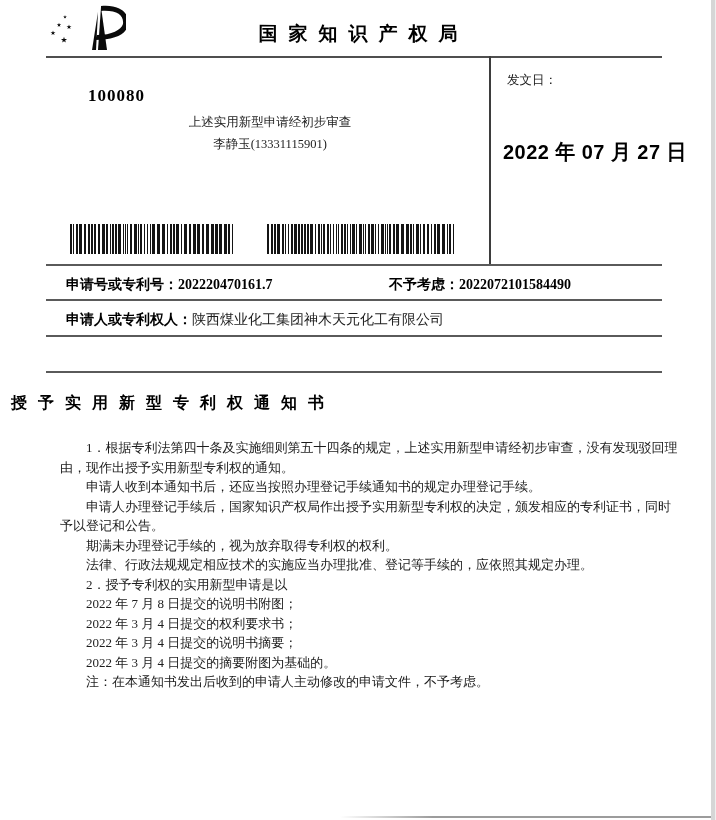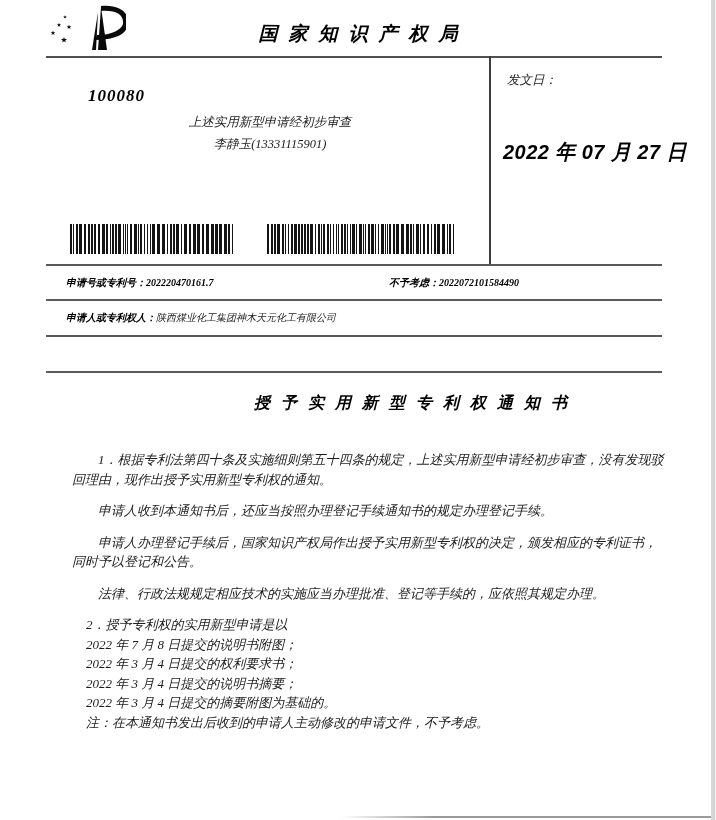--- a/index.html
+++ b/index.html
@@ -1,20 +1,19 @@
 <!DOCTYPE html>
 <html><head>
 <meta charset="utf-8">
 <style>
   html,body{margin:0;padding:0;background:#fff;}
   .page{
     position:relative;width:716px;height:820px;background:#ffffff;
     overflow:hidden;color:#1c1c1c;
     font-family:"Liberation Serif","DejaVu Serif",serif;
-    font-style:italic;
   }
   
   .edge-right{position:absolute;top:0;right:1px;width:4px;height:820px;background:#d6d6d6;}
   .edge-right-outer{position:absolute;top:0;right:0;width:1px;height:820px;background:#efefef;}
   .edge-bottom{position:absolute;left:340px;right:5px;bottom:2px;height:2px;
     background:linear-gradient(to right,rgba(150,150,150,0),#9c9c9c 25%,#9c9c9c);}
   
   .logo{position:absolute;left:40px;top:2px;width:86px;height:56px;}
   .agency-title{
     position:absolute;left:0;top:21px;width:716px;text-align:center;
@@ -40,36 +39,36 @@
     font-size:12.5px;line-height:21.5px;}
   .zip{display:block;text-align:left;padding-left:30px;font-size:17px;font-weight:bold;
     letter-spacing:1px;line-height:19px;margin-bottom:7px;color:#000;}
   .addr-line{white-space:pre-wrap;}
   
   .barcode{position:absolute;top:224px;height:30px;overflow:hidden;white-space:nowrap;font-size:0;}
   .barcode-left{left:70px;width:164px;}
   .barcode-right{left:267px;width:187px;}
   .barcode i{display:inline-block;height:30px;background:#141414;vertical-align:top;}
   
-  .frow{position:absolute;font-size:10px;white-space:nowrap;}
+  .frow{position:absolute;font-size:14px;white-space:nowrap;}
   .frow b{font-weight:bold;color:#000;}
   .frow .lbl{font-weight:bold;color:#000;}
   .frow-1a{left:66px;top:276px;}
   .frow-1b{left:389px;top:276px;}
   .frow-2{left:66px;top:311px;}
   .frow-3{left:66px;top:347px;}
   
   .doc-title{
-    position:absolute;left:0;top:393px;width:578px;text-align:right;
+    position:absolute;left:0;top:393px;width:578px;text-align:left;
     font-family:"Liberation Sans","DejaVu Sans",sans-serif;font-weight:bold;
     font-size:16px;letter-spacing:11px;text-indent:11px;color:#000;
   }
   
   .body{position:absolute;left:60px;top:438px;width:620px;font-size:13px;line-height:19.5px;}
-  .body p{margin:12px;text-indent:26px;}
+  .body p{margin:0;text-indent:26px;}
   .body .ln{padding-left:26px;}
   .sec{}
 </style>
 </head>
 <body>
 
 <div class="page">
 
   <div class="edge-right"></div>
   <div class="edge-right-outer"></div>
@@ -114,20 +113,21 @@
   <div class="frow frow-2"><span class="lbl">申请人或专利权人：</span><span>陕西煤业化工集团神木天元化工有限公司</span></div>
   <div class="rule rule-c"></div>
   <div class="rule rule-d"></div>
 
   <div class="doc-title">授予实用新型专利权通知书</div>
 
   <div class="body">
     <p>1．根据专利法第四十条及实施细则第五十四条的规定，上述实用新型申请经初步审查，没有发现驳回理由，现作出授予实用新型专利权的通知。</p>
     <p>申请人收到本通知书后，还应当按照办理登记手续通知书的规定办理登记手续。</p>
     <p>申请人办理登记手续后，国家知识产权局作出授予实用新型专利权的决定，颁发相应的专利证书，同时予以登记和公告。</p>
+    <p>期满未办理登记手续的，视为放弃取得专利权的权利。</p>
     <p>法律、行政法规规定相应技术的实施应当办理批准、登记等手续的，应依照其规定办理。</p>
 
     <div class="sec">
       <div class="ln">2．授予专利权的实用新型申请是以</div>
       <div class="ln">2022 年 7 月 8 日提交的说明书附图；</div>
       <div class="ln">2022 年 3 月 4 日提交的权利要求书；</div>
       <div class="ln">2022 年 3 月 4 日提交的说明书摘要；</div>
       <div class="ln">2022 年 3 月 4 日提交的摘要附图为基础的。</div>
     </div>
 

